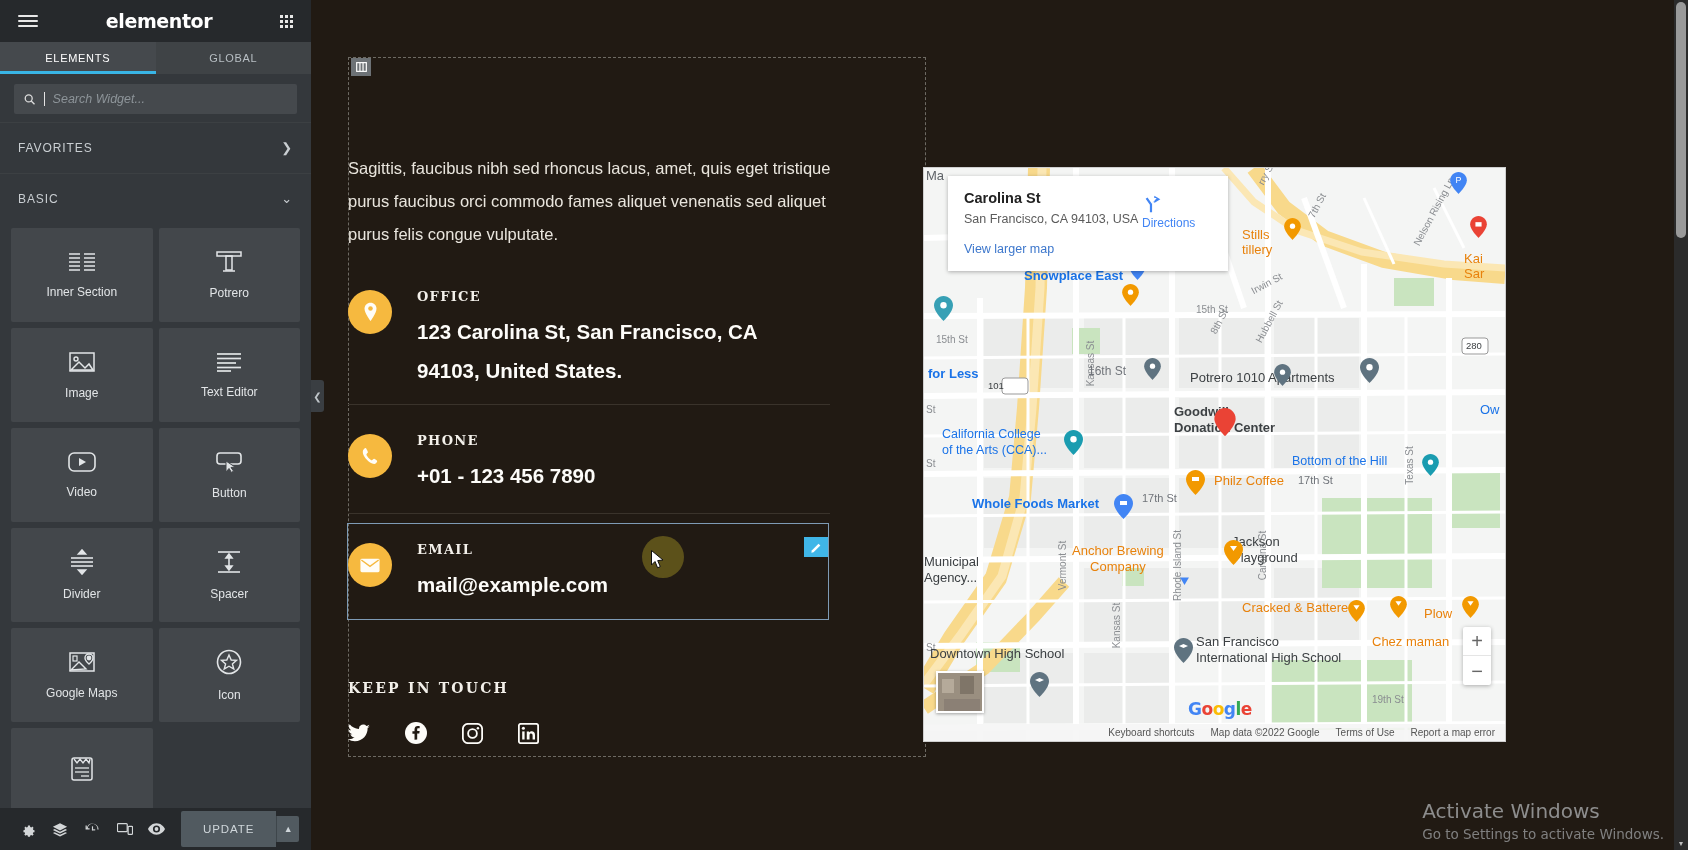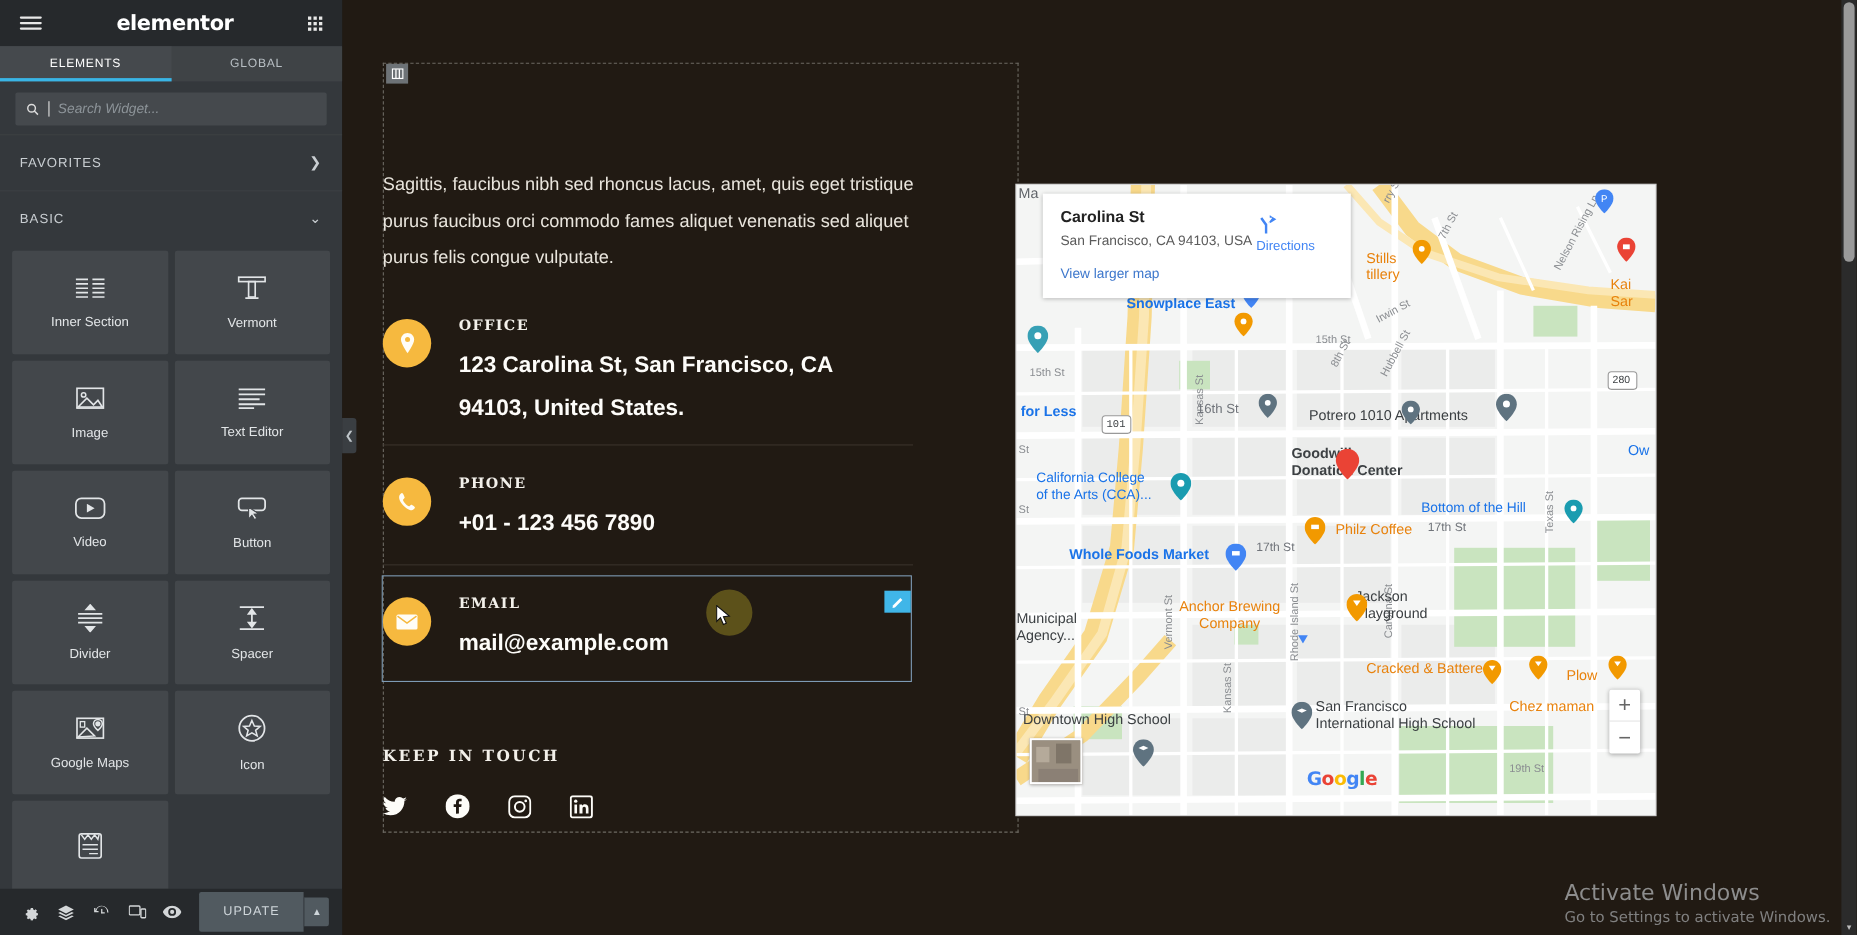--- a/index.html
+++ b/index.html
@@ -360,21 +360,21 @@
       </svg>
       <span class="wlabel">Inner Section</span>
     </div>
 
     <div class="widget-tile">
       <svg width="28" height="24" viewBox="0 0 28 24">
         <rect x="2" y="2" width="24" height="4" fill="none" stroke="#e2e5e7" stroke-width="1.5"></rect>
         <rect x="11" y="6" width="6" height="14" fill="none" stroke="#e2e5e7" stroke-width="1.5"></rect>
         <line x1="8" y1="21" x2="20" y2="21" stroke="#e2e5e7" stroke-width="1.5"></line>
       </svg>
-      <span class="wlabel">Vermont</span>
+      <span class="wlabel">Potrero</span>
     </div>
 
     <div class="widget-tile">
       <svg width="28" height="24" viewBox="0 0 28 24">
         <rect x="2" y="3" width="24" height="18" fill="none" stroke="#e2e5e7" stroke-width="1.5"></rect>
         <circle cx="8" cy="9" r="2" fill="none" stroke="#e2e5e7" stroke-width="1.4"></circle>
         <path d="M3 20 L11 12 L17 18 L21 14 L25 20 Z" fill="none" stroke="#e2e5e7" stroke-width="1.5"></path>
       </svg>
       <span class="wlabel">Image</span>
     </div>
@@ -682,21 +682,21 @@
       </svg>
 
       <div class="mlabel st" style="left:2px;  top:0px;  font-size:13px; color:#5f6368;">Ma</div>
       <div class="mlabel st" style="left:380px;top:32px;transform:rotate(-62deg);">7th St</div>
       <div class="mlabel st" style="left:472px;top:38px;transform:rotate(-62deg);">Nelson Rising Ln</div>
       <div class="mlabel st" style="left:326px;top:110px;transform:rotate(-28deg);">Irwin St</div>
       <div class="mlabel st" style="left:272px;top:136px;">15th St</div>
       <div class="mlabel st" style="left:322px;top:148px;transform:rotate(-62deg);">Hubbell St</div>
       <div class="mlabel st" style="left:282px;top:148px;transform:rotate(-62deg);">8th St</div>
       <div class="mlabel st" style="left:542px;top:172px;color:#3c4043;font-size:9.5px;">280</div>
-      <div class="mlabel st" style="left:82px; top:212px;color:#3c4043;font-size:9.5px;font-family:Liberation Mono, monospace;">101</div>
+      <div class="mlabel st" style="left:64px; top:212px;color:#3c4043;font-size:9.5px;">101</div>
       <div class="mlabel st" style="left:12px; top:166px;">15th St</div>
       <div class="mlabel st" style="left:144px;top:190px;transform:rotate(-90deg);">Kansas St</div>
       <div class="mlabel st" style="left:164px;top:196px;font-size:12px;color:#70747a;">16th St</div>
       <div class="mlabel st" style="left:218px;top:324px;font-size:11px;color:#70747a;">17th St</div>
       <div class="mlabel st" style="left:374px;top:306px;font-size:11px;color:#70747a;">17th St</div>
       <div class="mlabel st" style="left:466px;top:292px;transform:rotate(-90deg);">Texas St</div>
       <div class="mlabel st" style="left:314px;top:382px;transform:rotate(-90deg);">Carolina St</div>
       <div class="mlabel st" style="left:218px;top:392px;transform:rotate(-90deg);">Rhode Island St</div>
       <div class="mlabel st" style="left:114px;top:392px;transform:rotate(-90deg);">Vermont St</div>
       <div class="mlabel st" style="left:170px;top:452px;transform:rotate(-90deg);">Kansas St</div>
@@ -883,20 +883,26 @@
       <svg width="48" height="42" viewBox="0 0 48 42">
         <rect width="48" height="42" fill="#9a8f80"></rect>
         <rect x="4" y="6" width="12" height="14" fill="#b5aa9a"></rect>
         <rect x="22" y="3" width="14" height="18" fill="#7f7568"></rect>
         <rect x="6" y="26" width="36" height="12" fill="#8b8075"></rect>
       </svg>
     </div>
 
     <div id="google-logo"><span><span style="color: rgb(66, 133, 244);">G</span><span style="color: rgb(234, 67, 53);">o</span><span style="color: rgb(251, 188, 5);">o</span><span style="color: rgb(66, 133, 244);">g</span><span style="color: rgb(52, 168, 83);">l</span><span style="color: rgb(234, 67, 53);">e</span></span></div>
 
+    <div id="map-footer">
+      <span>Keyboard shortcuts</span>
+      <span>Map data ©2022 Google</span>
+      <span>Terms of Use</span>
+      <span>Report a map error</span>
+    </div>
   </div>
 </div>
 
 <div id="right-scroll">
   <div id="scroll-up">▲</div>
   <div id="right-thumb"></div>
   <div id="scroll-dn">▼</div>
 </div>
 
 <div id="watermark">

